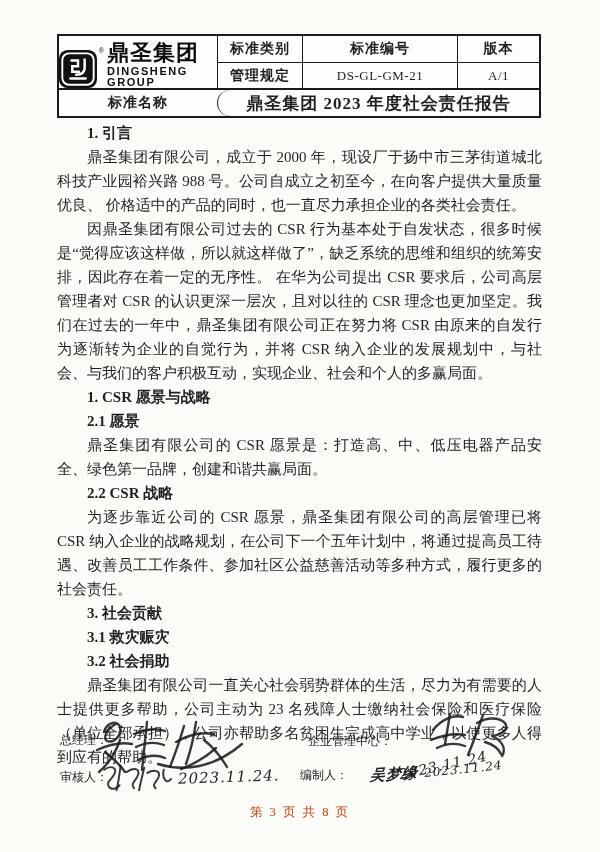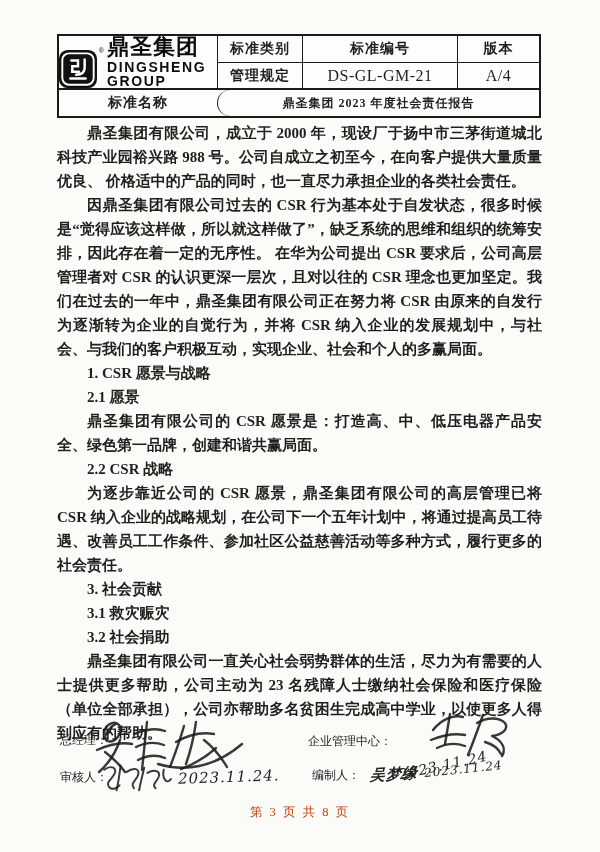--- a/index.html
+++ b/index.html
@@ -17,39 +17,39 @@
     grid-template-columns:158px 85px 155px 1fr;
     grid-template-rows:27px 27px 26px;
     box-sizing:border-box;background:#fdfdfb;
   }
   .cell{display:flex;align-items:center;justify-content:center;
     font-size:14px;box-sizing:border-box;}
   .cell.bl{border-left:1.5px solid #1a1a1a;}
   .cell.bb{border-bottom:1.5px solid #1a1a1a;}
   .cell.bb2{border-bottom:2px solid #1a1a1a;}
   .cjk-b{font-weight:600;letter-spacing:1px;}
-  .code{font-size:16px;letter-spacing:.5px;}
+  .code{font-size:13px;letter-spacing:.5px;}
   .logo-cell{grid-row:1/3;grid-column:1;display:flex;align-items:flex-end;
     justify-content:center;gap:10px;border-bottom:2px solid #1a1a1a;box-sizing:border-box;}
   .logo-mark{position:relative;width:38px;height:38px;flex:0 0 auto;}
   .logo-reg{position:absolute;top:-3px;right:-7px;font-size:7px;color:#111;
     font-family:"Liberation Sans",sans-serif;}
   .logo-txt{display:flex;flex-direction:column;align-items:flex-start;line-height:1;}
   .logo-cn{font-size:22px;font-weight:900;letter-spacing:1px;color:#0d0d0d;
     font-family:"Liberation Sans",sans-serif;}
-  .logo-en{font-size:14px;font-weight:700;letter-spacing:1.6px;color:#0d0d0d;
+  .logo-en{font-size:11px;font-weight:700;letter-spacing:1.6px;color:#0d0d0d;
     margin-top:2px;font-family:"Liberation Sans",sans-serif;}
-  .title-cell{grid-column:2/5;font-weight:700;font-size:12px;letter-spacing:1px;border-radius:13px;}
+  .title-cell{grid-column:2/5;font-weight:700;font-size:17px;letter-spacing:1px;border-radius:13px;}
   .name-label-cell{grid-column:1;}
   
   .doc-body{
     position:absolute;left:57px;top:121px;width:485px;
     font-size:15px;line-height:24px;text-align:justify;
   }
-  .doc-body .p{margin:0;text-indent:2em;font-weight:bold;}
+  .doc-body .p{margin:0;text-indent:2em;}
   .doc-body .h{margin:0;text-indent:2em;font-weight:700;}
   
   .signoff-label{position:absolute;font-size:12px;font-weight:400;white-space:nowrap;}
   .sig-svg{position:absolute;}
   .sig-svg path{fill:none;stroke:#1c1c1c;stroke-width:2.4;
     stroke-linecap:round;stroke-linejoin:round;opacity:.88;}
   .sig-svg.thin path{stroke-width:1.9;}
   .handwrite{
     position:absolute;font-size:14px;font-style:italic;color:#222;
     font-family:"DejaVu Serif","Liberation Serif",serif;
@@ -82,26 +82,27 @@
       <span class="logo-txt">
         <span class="logo-cn">鼎圣集团</span>
         <span class="logo-en">DINGSHENG GROUP</span>
       </span>
     </div>
     <div class="cell cjk-b bl bb">标准类别</div>
     <div class="cell cjk-b bl bb">标准编号</div>
     <div class="cell cjk-b bl bb">版本</div>
     <div class="cell cjk-b bl bb2">管理规定</div>
     <div class="cell code bl bb2">DS-GL-GM-21</div>
-    <div class="cell code bl bb2">A/4</div>
+    <div class="cell code bl bb2">A/1</div>
     <div class="cell cjk-b name-label-cell">标准名称</div>
     <div class="cell title-cell bl">鼎圣集团 2023 年度社会责任报告</div>
   </div>
 
   <div class="doc-body">
+    <div class="h">1. 引言</div>
     <div class="p">鼎圣集团有限公司，成立于 2000 年，现设厂于扬中市三茅街道城北科技产业园裕兴路 988 号。公司自成立之初至今，在向客户提供大量质量优良、 价格适中的产品的同时，也一直尽力承担企业的各类社会责任。</div>
     <div class="p">因鼎圣集团有限公司过去的 CSR 行为基本处于自发状态，很多时候是“觉得应该这样做，所以就这样做了”，缺乏系统的思维和组织的统筹安排，因此存在着一定的无序性。 在华为公司提出 CSR 要求后，公司高层管理者对 CSR 的认识更深一层次，且对以往的 CSR 理念也更加坚定。我们在过去的一年中，鼎圣集团有限公司正在努力将 CSR 由原来的自发行为逐渐转为企业的自觉行为，并将 CSR 纳入企业的发展规划中，与社会、与我们的客户积极互动，实现企业、社会和个人的多赢局面。</div>
     <div class="h">1. CSR 愿景与战略</div>
     <div class="h">2.1 愿景</div>
     <div class="p">鼎圣集团有限公司的 CSR 愿景是：打造高、中、低压电器产品安全、绿色第一品牌，创建和谐共赢局面。</div>
     <div class="h">2.2 CSR 战略</div>
     <div class="p">为逐步靠近公司的 CSR 愿景，鼎圣集团有限公司的高层管理已将 CSR 纳入企业的战略规划，在公司下一个五年计划中，将通过提高员工待遇、改善员工工作条件、参加社区公益慈善活动等多种方式，履行更多的社会责任。</div>
     <div class="h">3. 社会贡献</div>
     <div class="h">3.1 救灾赈灾</div>
     <div class="h">3.2 社会捐助</div>
@@ -142,19 +143,19 @@
   <svg class="sig-svg thin" style="left:98px;top:760px;" width="74" height="34" viewBox="0 0 72 32">
     <path d="M6,9 C13,4 19,7 16,13 C13,19 7,21 11,26 C14,29 19,27 21,24"></path>
     <path d="M22,5 C21,13 20,21 18,29"></path>
     <path d="M28,11 C35,6 41,8 39,14 C37,20 31,22 35,27"></path>
     <path d="M45,7 C43,15 41,23 40,29"></path>
     <path d="M48,12 C55,8 61,10 59,16 C57,21 52,23 56,27"></path>
     <path d="M64,9 C62,17 67,24 71,18"></path>
   </svg>
   <div class="handwrite" style="left:178px;top:768px;font-size:15px;transform:rotate(-2deg);">2023.11.24.</div>
 
-  <div class="signoff-label" style="left:312px;top:767px;">编制人：</div>
+  <div class="signoff-label" style="left:300px;top:767px;">编制人：</div>
   <div class="handwrite hw-name" style="left:370px;top:765px;transform:rotate(-3deg) skewX(-6deg);">吴梦缘</div>
   <div class="handwrite" style="left:424px;top:762px;font-size:12px;transform:rotate(-6deg);">2023.11.24</div>
 
   <div class="footer">第 3 页 共 8 页</div>
 
 </div>
 
 </body></html>

